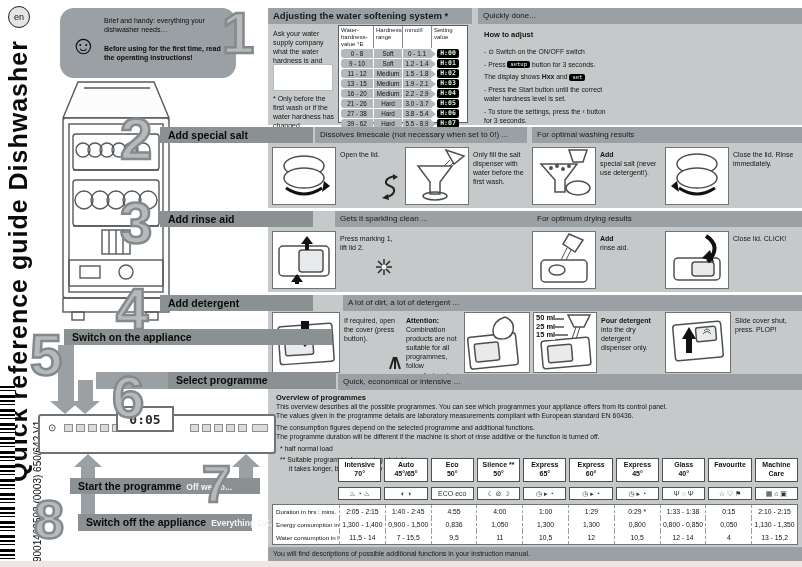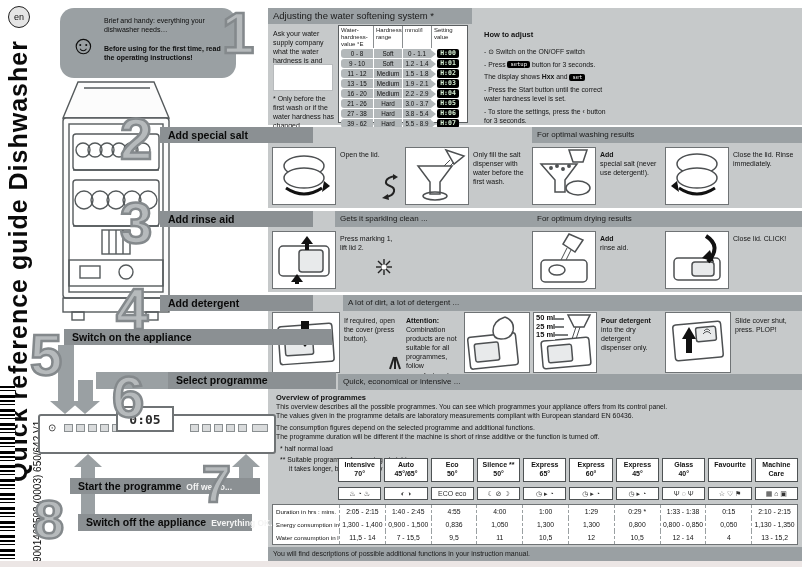--- a/index.html
+++ b/index.html
@@ -3,21 +3,21 @@
 <meta charset="utf-8">
 <style>
   html,body{margin:0;padding:0;background:#fff;}
   #page{position:relative;width:802px;height:567px;background:#ffffff;overflow:hidden;
         font-family:"Liberation Sans",sans-serif;color:#111;}
   .abs{position:absolute;}
   
   .panel{position:absolute;background:#c6c9ca;}
   .hbar{position:absolute;background:#9aa0a3;height:16px;line-height:16px;font-size:8px;
         color:#1a1a1a;padding:0 5px;box-sizing:border-box;white-space:nowrap;overflow:hidden;}
-  .hbar.bold{font-weight:normal;font-size:9.5px;}
+  .hbar.bold{font-weight:bold;font-size:9.5px;}
   .lbar{position:absolute;background:#8b9093;height:16px;line-height:16px;font-weight:bold;
         font-size:10.5px;color:#0a0a0a;padding:0 8px;box-sizing:border-box;white-space:nowrap;z-index:6;}
   .lbar .sub{color:#f4f4f4;font-size:8.5px;margin-left:5px;font-weight:bold;}
   
   .num{position:absolute;font-weight:bold;color:#b6babc;-webkit-text-stroke:2.5px #84898c;
        z-index:7;line-height:1;}
   
   .flow{position:absolute;background:#9aa0a3;z-index:2;}
   .arrow-down{position:absolute;width:0;height:0;border-left:15px solid transparent;
        border-right:15px solid transparent;border-top:13px solid #9aa0a3;z-index:2;}
@@ -118,20 +118,21 @@
       <rect x="30" y="190" width="20" height="12"></rect>
       <circle cx="76" cy="196" r="7"></circle>
       <rect x="13" y="222" width="106" height="14"></rect>
       <rect x="22" y="236" width="12" height="8"></rect>
         <rect x="96" y="236" width="12" height="8"></rect>
     </svg>
   </div>
 
   <div class="panel" style="left:268px;top:8px;width:534px;height:117px;">
     <div class="hbar bold" style="left:0;top:0;width:204px;">Adjusting the water softening system *</div>
+    <div class="hbar" style="left:210px;top:0;width:324px;">Quickly done...</div>
 
     <div class="cap" style="left:5px;top:21px;width:62px;">Ask your water supply company what the water hardness is and enter this...</div>
     <div class="abs" style="left:5px;top:56px;width:58px;height:25px;background:#fff;border:1px solid #b7babc;"></div>
     <div class="cap" style="left:5px;top:86px;width:64px;">* Only before the first wash or if the water hardness has changed</div>
 
     <div class="wtable" style="left:70px;top:17px;width:130px;height:98px;">
       <div class="wthead">
         <span style="width:34px;">Water-hardness-value °E</span>
         <span style="width:29px;">Hardness range</span>
         <span style="width:29px;">mmol/l</span>
@@ -208,20 +209,21 @@
         <b>Hxx</b>
         <span>and</span>
         <span class="kbadge">set</span>
       </div>
       <div style="margin-bottom:4px;width:122px;">- Press the Start button until the correct water hardness level is set.</div>
       <div style="width:122px;">- To store the settings, press the ‹ button for 3 seconds.</div>
     </div>
   </div>
 
   <div class="panel" style="left:268px;top:127px;width:534px;height:81px;">
+    <div class="hbar" style="left:47px;top:0;width:212px;">Dissolves limescale (not necessary when set to 0!) ...</div>
     <div class="hbar" style="left:264px;top:0;width:270px;">For optimal washing results</div>
 
     <div class="imgbox" style="left:4px;top:20px;width:64px;height:58px;">
       <svg width="62" height="56" viewBox="0 0 62 56" fill="none" stroke="#4d5052" stroke-width="1.5">
         <ellipse cx="31" cy="18" rx="20" ry="10" fill="#fff"></ellipse>
         <ellipse cx="31" cy="30" rx="20" ry="10" fill="#fff"></ellipse>
         <path d="M13 40 q18 12 36 0" stroke="#111" stroke-width="3" fill="none"></path>
         <polygon points="49,44 57,38 51,33" fill="#111" stroke="none"></polygon>
       </svg>
     </div>

